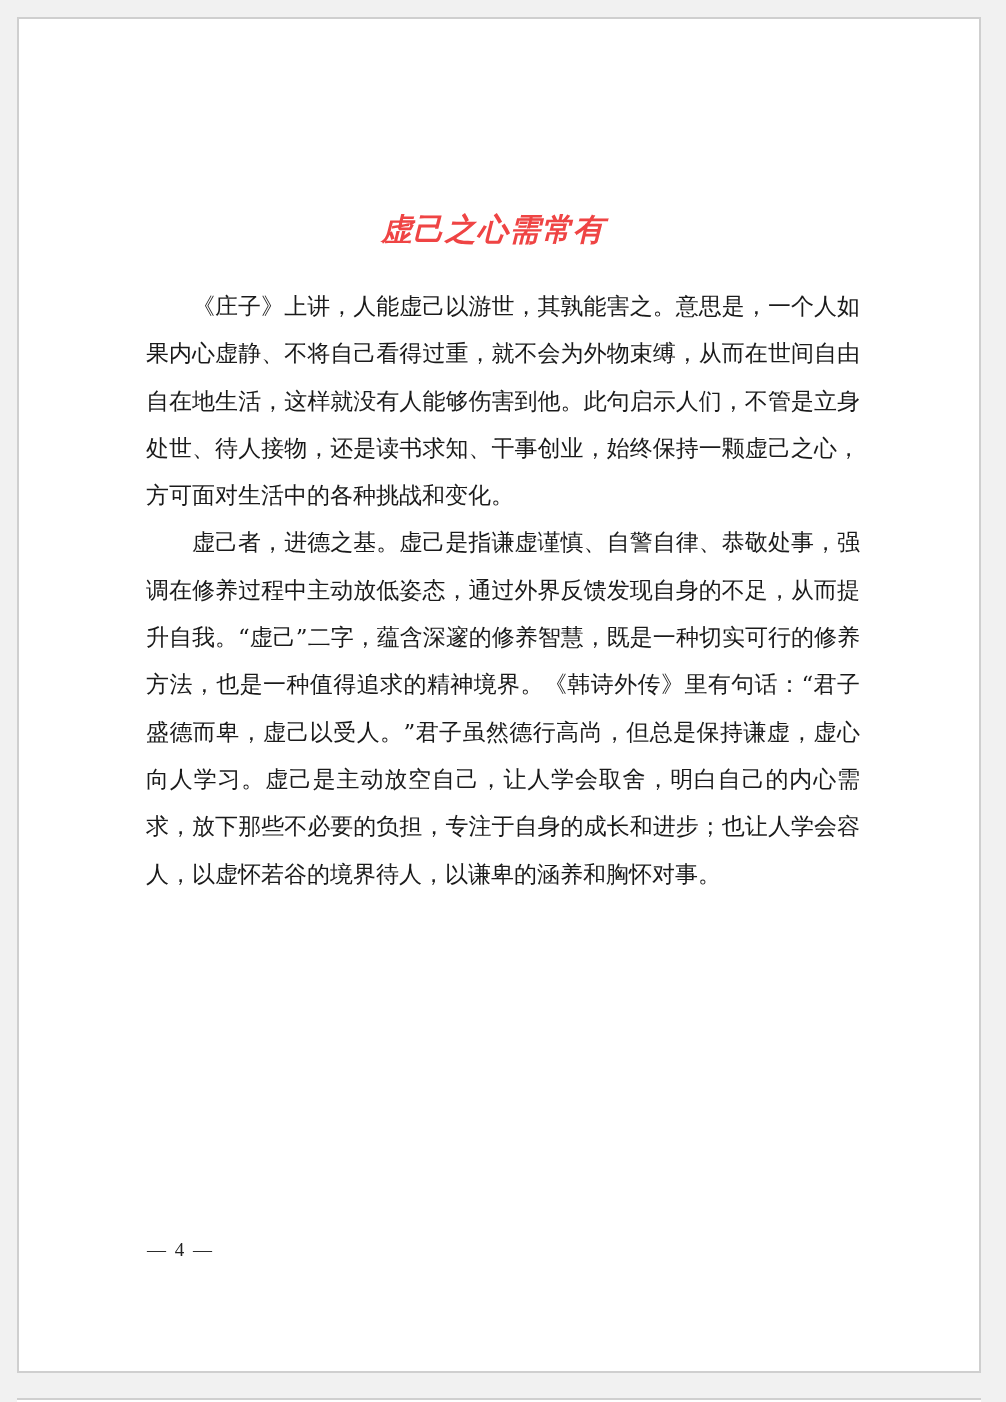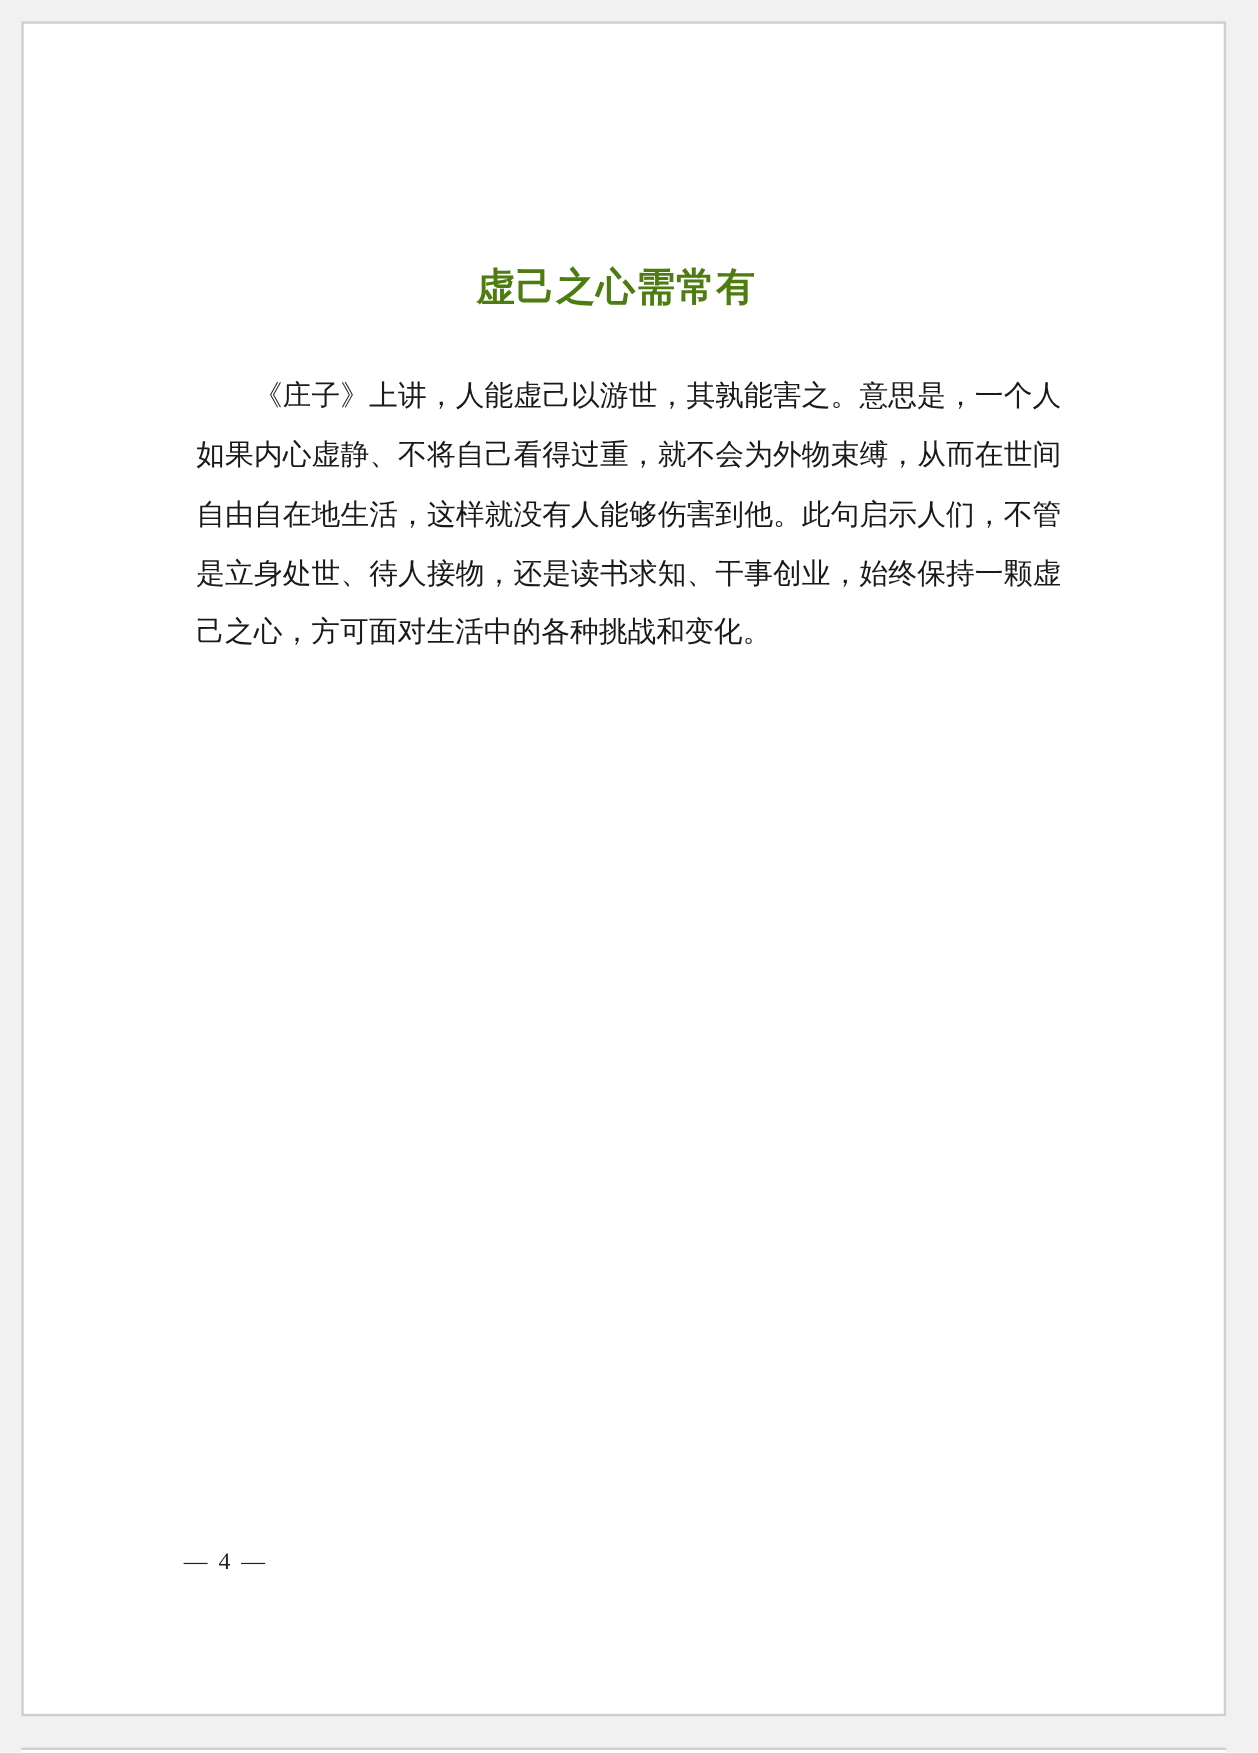--- a/index.html
+++ b/index.html
@@ -10,35 +10,36 @@
   .page {
     position: absolute; left: 17px; top: 17px; width: 964px; height: 1356px;
     background: #fff; border: 2px solid #cfcfcf; box-sizing: border-box;
   }
   .next-page {
     position: absolute; left: 17px; top: 1398px; width: 964px; height: 10px;
     background: #fff; border-top: 2px solid #cfcfcf; box-sizing: border-box;
   }
   .title {
     position: absolute; left: 0; right: 12px; top: 190px; text-align: center;
-    font-size: 31px; font-weight: bold; letter-spacing: 1px; color: #4d7c0f;
+    font-size: 31px; font-weight: bold; letter-spacing: 1px; color: #ef4444; font-style: italic;
   }
   .body-text {
     position: absolute; left: 127px; top: 264px; width: 714px;
     font-size: 23px; line-height: 47.3px; text-align: justify; color: #1a1a1a;
   }
-  .para { margin: 11px; text-indent: 2em; text-align: justify; text-align-last: left; }
+  .para { margin: 0; text-indent: 2em; text-align: justify; text-align-last: left; }
   .page-number {
     position: absolute; left: 128px; top: 1220px; font-size: 19px; color: #222;
     font-family: "Liberation Serif", serif; letter-spacing: 2px;
   }
 </style>
 </head>
 <body>
 
 <div class="page">
   <div class="title">虚己之心需常有</div>
   <div class="body-text">
     <p class="para">《庄子》上讲，人能虚己以游世，其孰能害之。意思是，一个人如果内心虚静、不将自己看得过重，就不会为外物束缚，从而在世间自由自在地生活，这样就没有人能够伤害到他。此句启示人们，不管是立身处世、待人接物，还是读书求知、干事创业，始终保持一颗虚己之心，方可面对生活中的各种挑战和变化。</p>
+    <p class="para">虚己者，进德之基。虚己是指谦虚谨慎、自警自律、恭敬处事，强调在修养过程中主动放低姿态，通过外界反馈发现自身的不足，从而提升自我。“虚己”二字，蕴含深邃的修养智慧，既是一种切实可行的修养方法，也是一种值得追求的精神境界。《韩诗外传》里有句话：“君子盛德而卑，虚己以受人。”君子虽然德行高尚，但总是保持谦虚，虚心向人学习。虚己是主动放空自己，让人学会取舍，明白自己的内心需求，放下那些不必要的负担，专注于自身的成长和进步；也让人学会容人，以虚怀若谷的境界待人，以谦卑的涵养和胸怀对事。</p>
   </div>
   <div class="page-number">— 4 —</div>
 </div>
 <div class="next-page"></div>
 
 </body></html>

